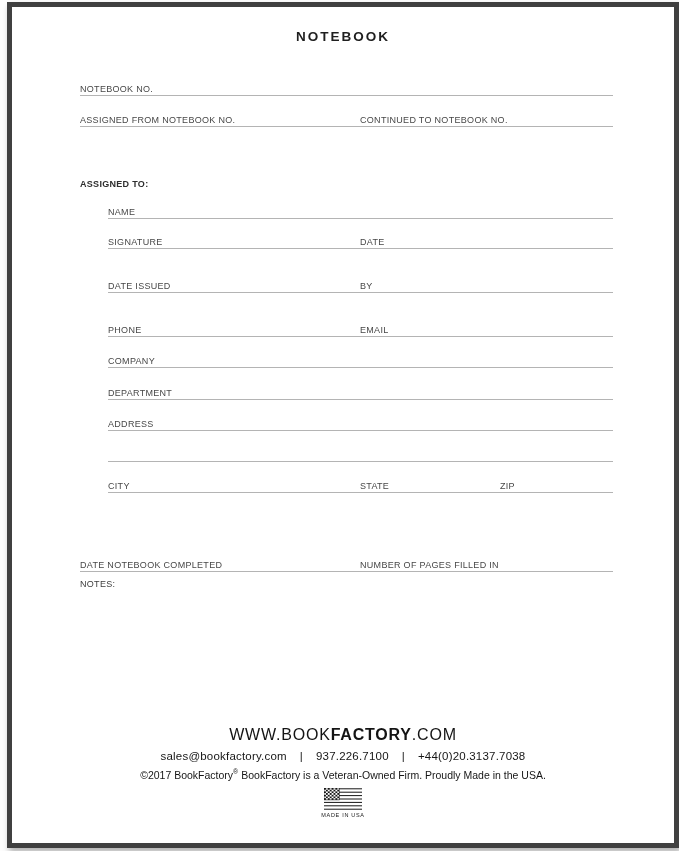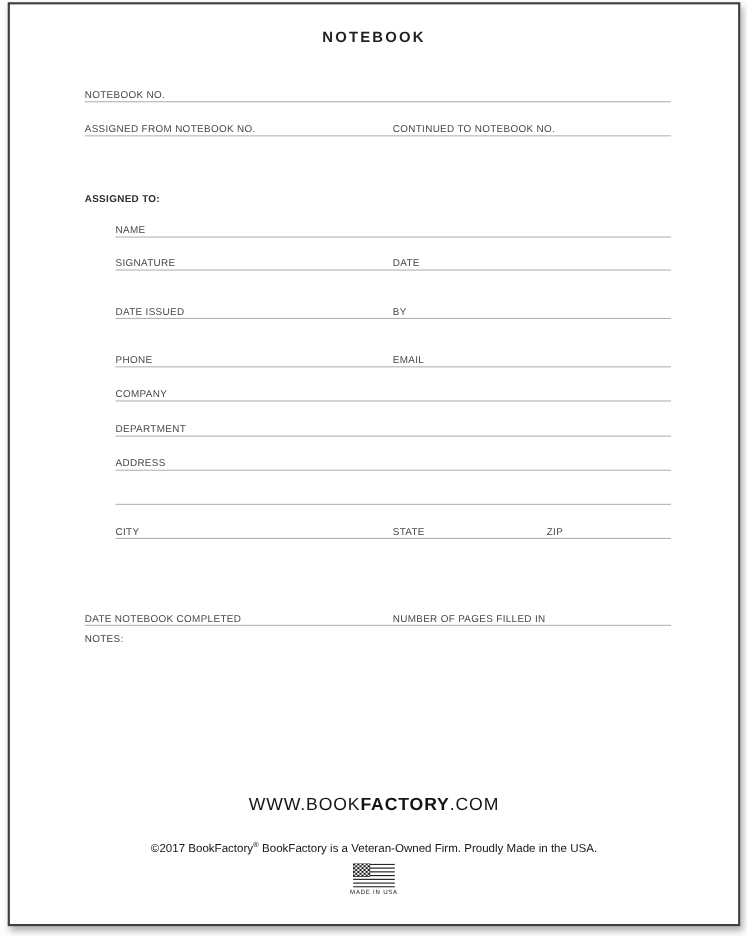--- a/index.html
+++ b/index.html
@@ -5,21 +5,21 @@
   html,body{margin:0;padding:0;}
   body{
     width:679px;height:851px;position:relative;
     background:#fdfdfd;
     font-family:"Liberation Sans", sans-serif;
     overflow:hidden;
   }
   .page{
     position:absolute;left:7px;top:2px;width:662px;height:836px;
     background:#ffffff;
-    border:2px solid #404040;
+    border:5px solid #404040;
     box-shadow:2px 4px 6px rgba(0,0,0,0.30);
   }
   .title{
     position:absolute;top:22px;left:0;right:0;
     text-align:center;
     font-size:13.5px;font-weight:bold;letter-spacing:2px;color:#1f1f1f;
   }
   .row{
     position:absolute;height:15px;
     border-bottom:1px solid #b4b4b4;
@@ -117,20 +117,21 @@
 
   <div class="row" style="left:68px;top:533px;width:533px;margin-top:16px;">
     <span class="lbl c0">DATE NOTEBOOK COMPLETED</span>
     <span class="lbl" style="left:280px;">NUMBER OF PAGES FILLED IN</span>
   </div>
 
   <span class="static-lbl" style="left:68px;top:572px;">NOTES:</span>
 
   <div class="footer-website"><span>WWW.BOOK</span><b>FACTORY</b><span>.COM</span></div>
 
+  <div class="footer-contact"><span>sales@bookfactory.com</span><span class="sep">|</span><span>937.226.7100</span><span class="sep">|</span><span>+44(0)20.3137.7038</span></div>
 
   <div class="footer-copy"><span>©2017 BookFactory</span><sup>®</sup><span> BookFactory is a Veteran-Owned Firm. Proudly Made in the USA.</span></div>
 
   <div class="flag-wrap">
     <svg width="38" height="22" viewBox="0 0 38 22">
       <defs>
         <pattern id="chk" width="3.8" height="3.4" patternUnits="userSpaceOnUse">
           <rect width="3.8" height="3.4" fill="#ffffff"></rect>
           <rect x="0" y="0" width="1.9" height="1.7" fill="#161616"></rect>
           <rect x="1.9" y="1.7" width="1.9" height="1.7" fill="#161616"></rect>

